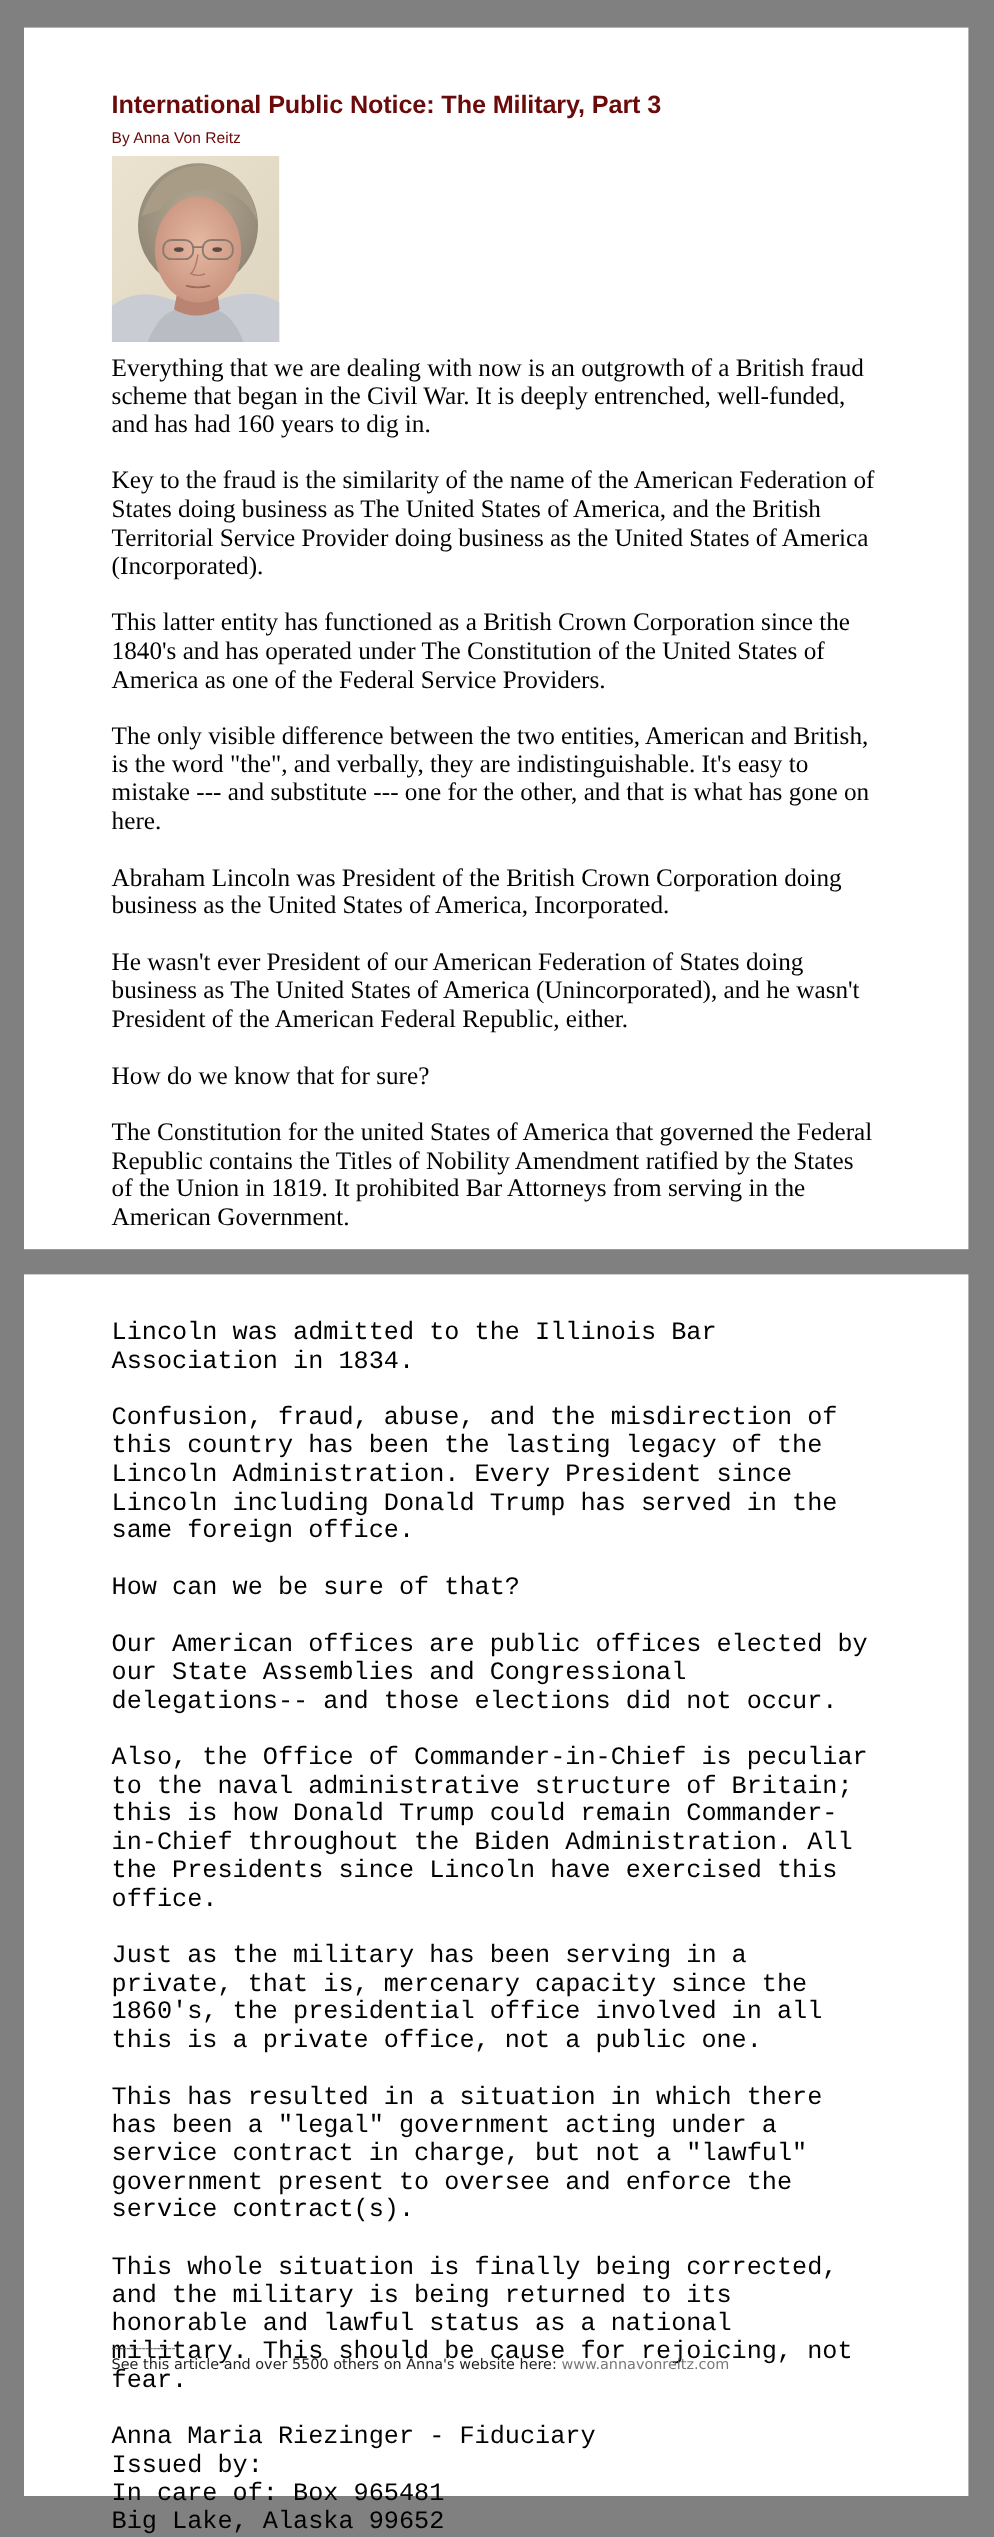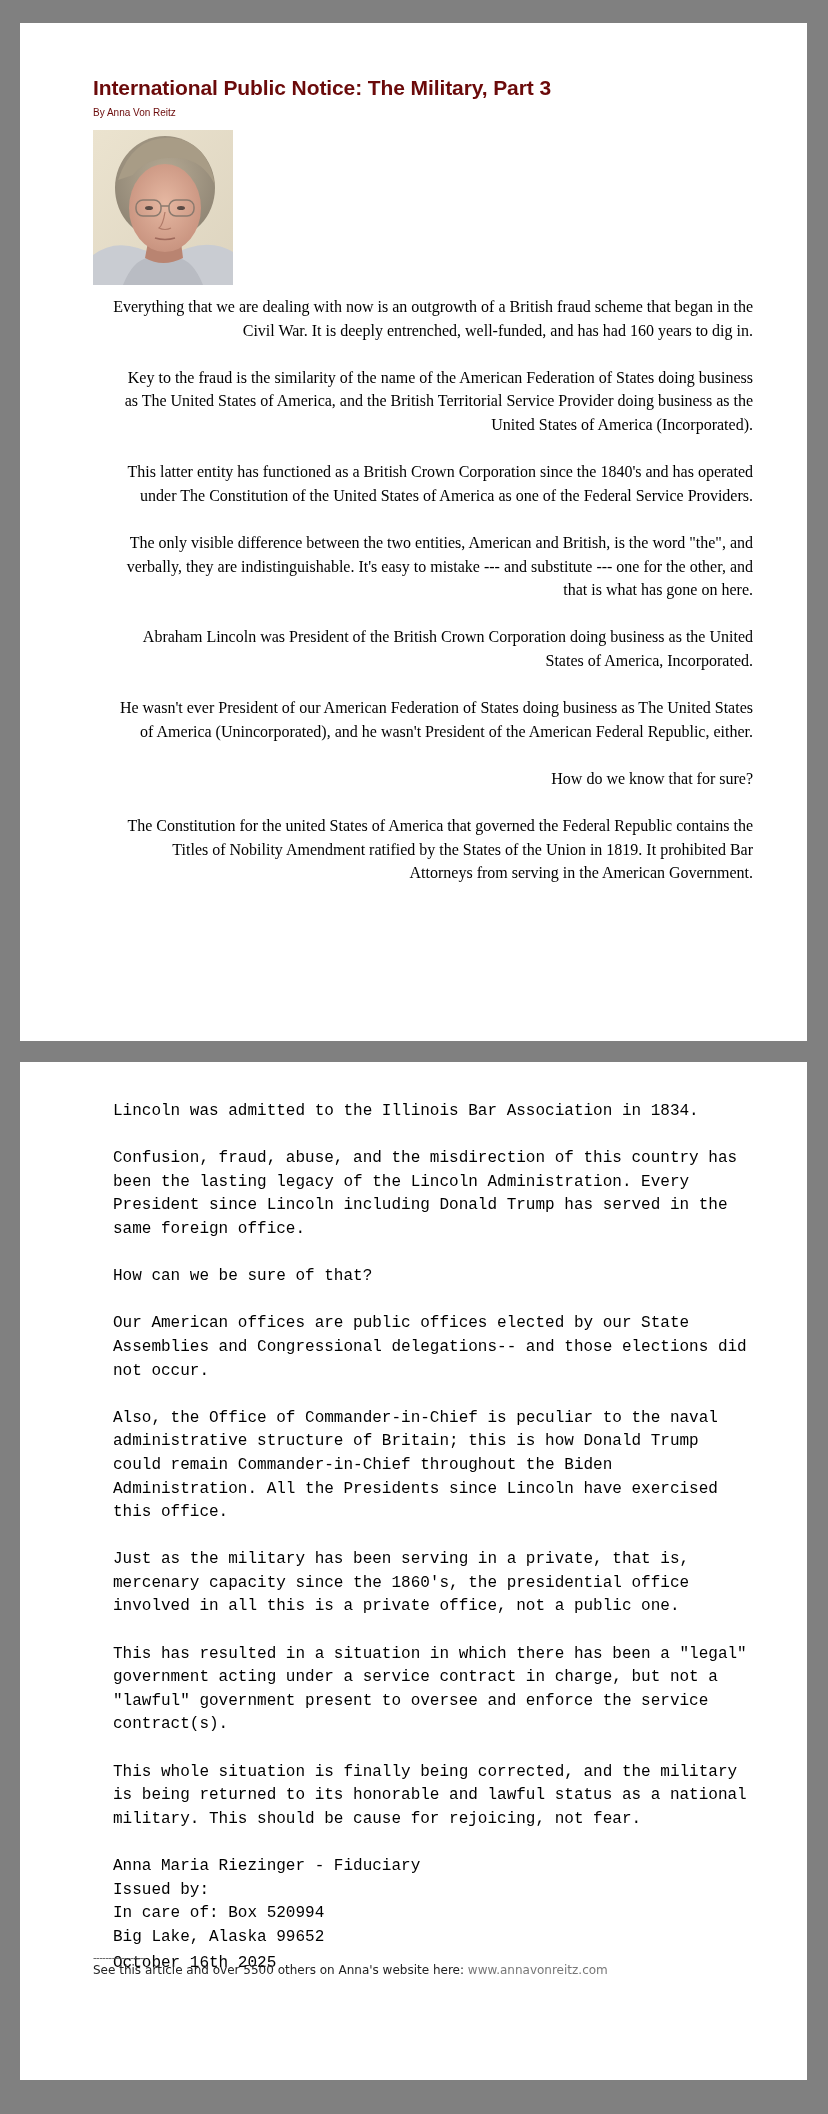--- a/index.html
+++ b/index.html
@@ -14,62 +14,60 @@
       overflow: hidden;
     }
     .page {
       position: absolute;
       left: 20px;
       width: 787px;
       background: #ffffff;
       box-sizing: border-box;
       padding-left: 73px;
       padding-right: 60px;
-      text-align: right;
     }
     #page1 { top: 23px; height: 1018px; }
     #page2 { top: 1062px; height: 1018px; }
 
     .title {
       font-family: "Liberation Sans", sans-serif;
       font-weight: bold;
       font-size: 21px;
       color: #6b0a0a;
       margin: 0;
       position: absolute;
       top: 53px;
       left: 73px;
       white-space: nowrap;
       letter-spacing: -0.1px;
     }
     .byline {
       font-family: "Liberation Sans", sans-serif;
-      font-size: 10px;
+      font-size: 13px;
       color: #6b0a0a;
       position: absolute;
       top: 84px;
       left: 73px;
     }
     .photo {
       position: absolute;
       top: 107px;
       left: 73px;
       width: 140px;
       height: 155px;
       overflow: hidden;
     }
     .body-text {
       font-family: "Liberation Serif", serif;
-      font-size: 16px;
+      font-size: 21px;
       line-height: 23.6px;
       color: #000000;
       position: absolute;
       left: 73px;
       width: 640px;
-      margin-left: 20px;
     }
     .body-text p {
       margin: 0 0 23.6px 0;
     }
     #p1-text { top: 272px; }
     #p2-text { top: 1100px; font-family: Liberation Mono, monospace; }
     .sign-block { margin: 0; }
     .sign-line { display: block; }
     .date-line {
       display: block;
@@ -165,21 +163,21 @@
   <p>Confusion, fraud, abuse, and the misdirection of this country has been the lasting legacy of the Lincoln Administration.  Every President since Lincoln including Donald Trump has served in the same foreign office.</p>
   <p>How can we be sure of that?</p>
   <p>Our American offices are public offices elected by our State Assemblies and Congressional delegations--  and those elections did not occur.</p>
   <p>Also, the Office of Commander-in-Chief is peculiar to the naval administrative structure of Britain; this is how Donald Trump could remain Commander-in-Chief throughout the Biden Administration.  All the Presidents since Lincoln have exercised this office.</p>
   <p>Just as the military has been serving in a private, that is, mercenary capacity since the 1860's, the presidential office involved in all this is a private office, not a public one.</p>
   <p>This has resulted in a situation in which there has been a "legal" government acting under a service contract in charge, but not a "lawful" government present to oversee and enforce the service contract(s).</p>
   <p>This whole situation is finally being corrected, and the military is being returned to its honorable and lawful status as a national military. This should be cause for rejoicing, not fear.</p>
   <div class="sign-block">
     <span class="sign-line">Anna Maria Riezinger - Fiduciary</span>
     <span class="sign-line">Issued by:</span>
-    <span class="sign-line">In care of: Box 520994</span>
+    <span class="sign-line">In care of: Box 965481</span>
     <span class="sign-line">Big Lake, Alaska 99652</span>
     <span class="date-line">October 16th 2025</span>
   </div>
 </div>
 
 <div class="footer" style="left:93px; top:1952px;">
   <span class="dashes">-----------------</span>
   <span class="fline">
     <span>See this article and over 5500 others on Anna's website here: </span><a>www.annavonreitz.com</a>
   </span>

